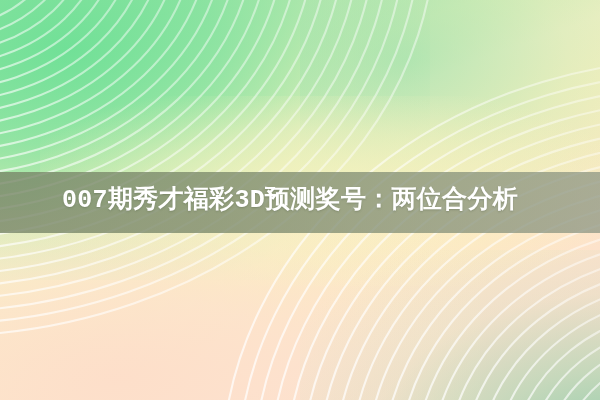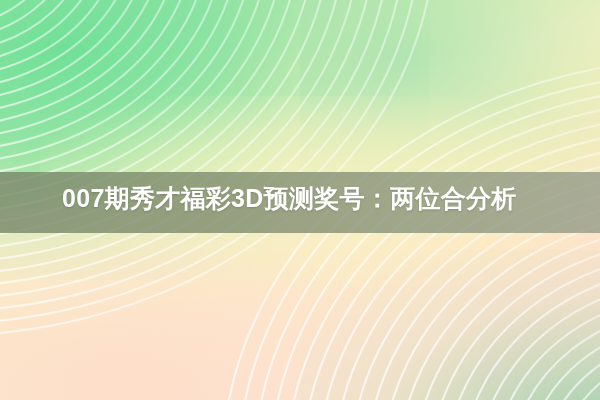--- a/index.html
+++ b/index.html
@@ -117,20 +117,21 @@
     top: 172px;
     height: 52px;
     display: flex;
     align-items: center;
     font-size: 25px;
     font-weight: bold;
     color: #ffffff;
     letter-spacing: 0.3px;
     white-space: nowrap;
     text-shadow: 0 1px 2px rgba(70,82,60,0.30);
+    font-family: Liberation Mono, monospace;
   }
 </style>
 </head>
 <body>
 
 <div id="banner">
 
   <div class="grad-base"></div>
   <div class="grad-green-tl"></div>
   <div class="grad-green-tr"></div>

